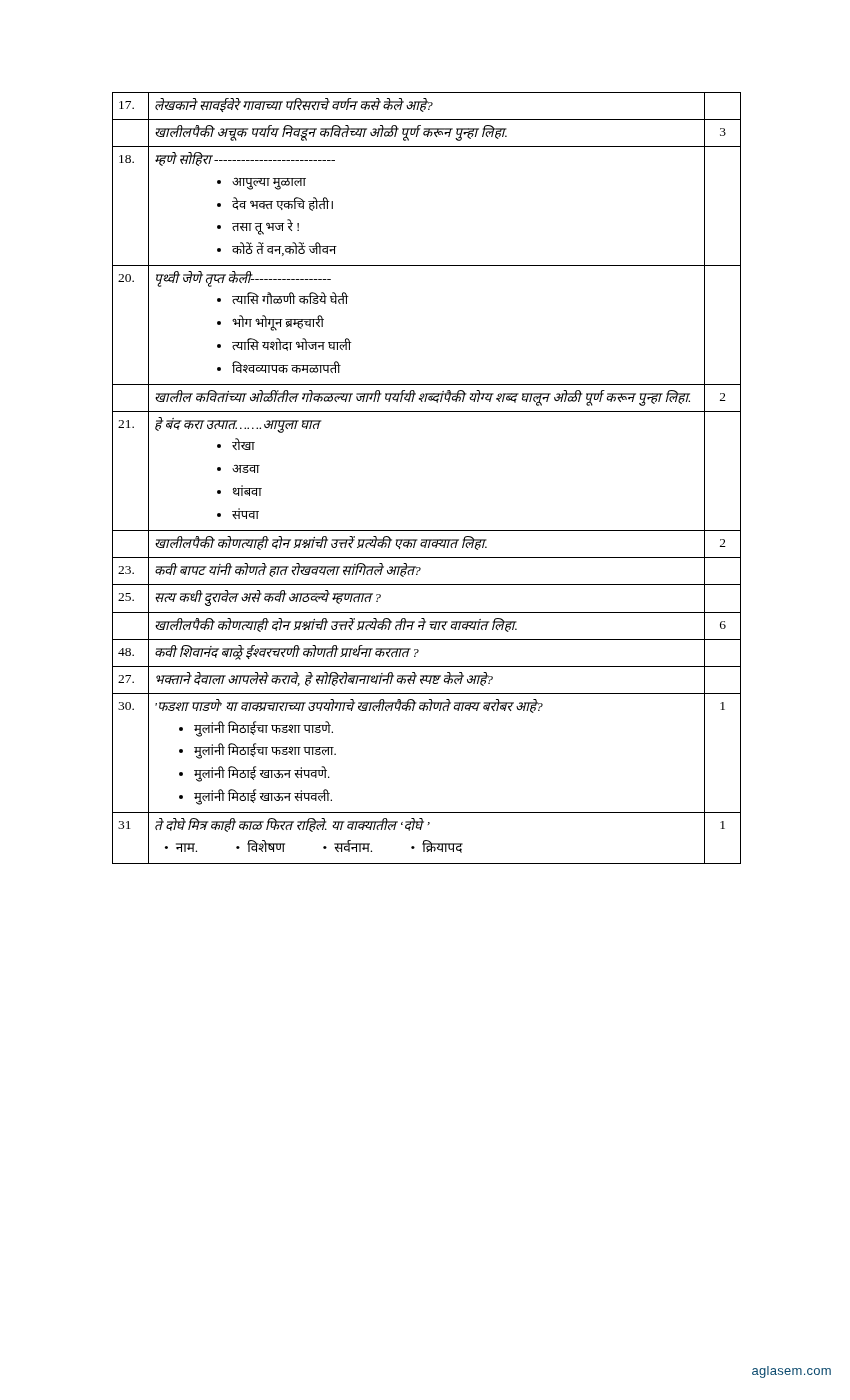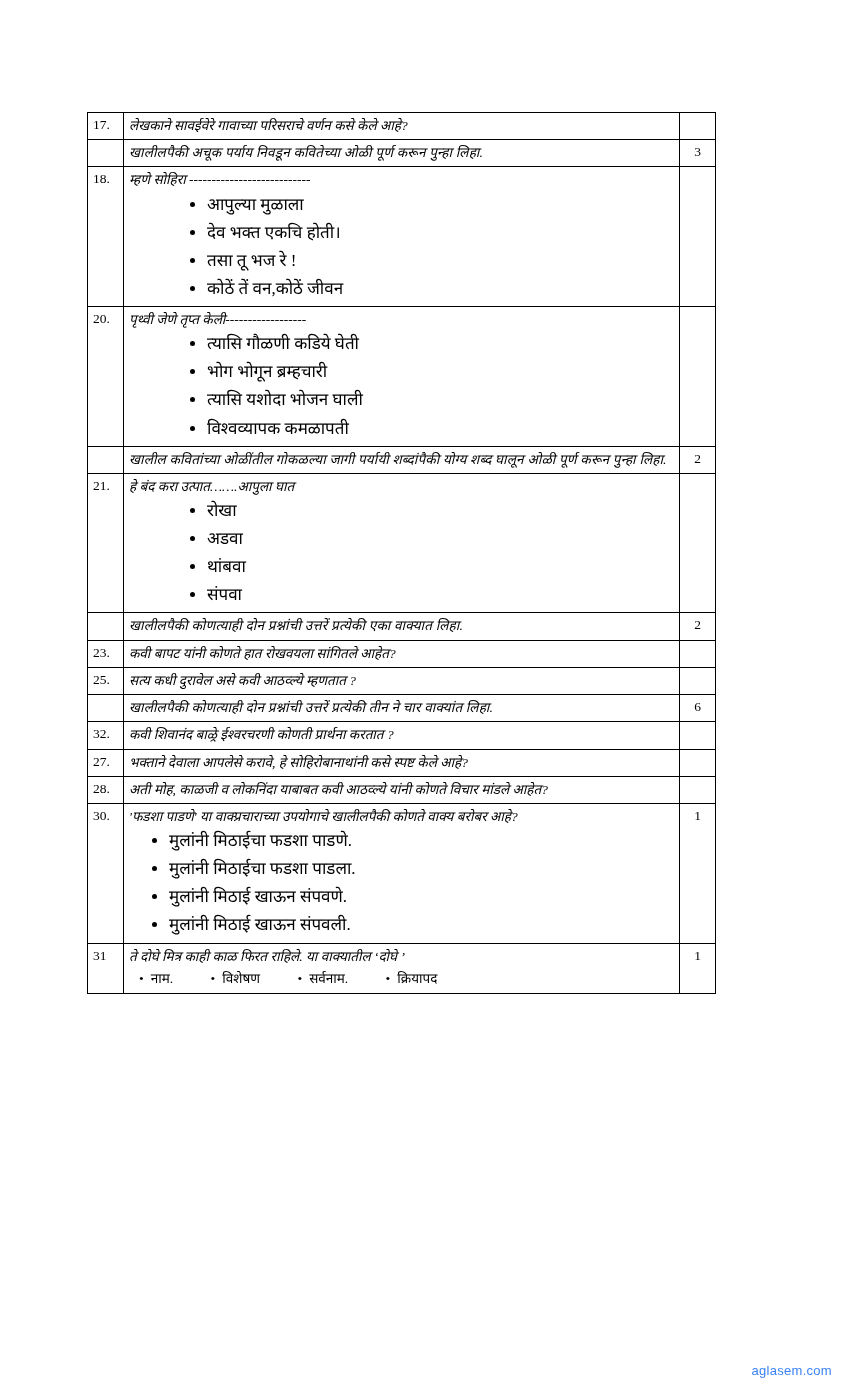--- a/index.html
+++ b/index.html
@@ -16,24 +16,23 @@
   }
   .page {
     position: absolute;
     left: 0; top: 0;
     width: 850px;
     height: 1400px;
     overflow: hidden;
   }
   .sheet {
     position: absolute;
-    left: 87px;
+    left: 112px;
     top: 92px;
     width: 628px;
-    margin-top: 20px;
   }
   table.qtable {
     border-collapse: collapse;
     width: 628px;
     table-layout: fixed;
   }
   table.qtable td {
     border: 1px solid #000000;
     vertical-align: top;
     padding: 3px 5px 4px 5px;
@@ -66,21 +65,21 @@
   ul.opts {
     margin: 4px 0 2px 0;
     padding-left: 78px;
     list-style-type: disc;
   }
   ul.opts.tight {
     padding-left: 40px;
   }
   ul.opts li {
     margin: 0 0 6px 0;
-    font-size: 17px;
+    font-size: 13px;
     line-height: 1.3;
   }
   ul.opts li:last-child { margin-bottom: 2px; }
 
   .inline-opts {
     display: block;
     margin: 4px 0 1px 10px;
     font-size: 13.5px;
   }
   .inline-opts span.opt {
@@ -90,21 +89,21 @@
   .inline-opts span.opt::before {
     content: "\2022";
     margin-right: 7px;
   }
   .watermark {
     position: absolute;
     right: 18px;
     bottom: 22px;
     font-family: "Liberation Sans", sans-serif;
     font-size: 13px;
-    color: #3b82f6;
+    color: #0c4a6e;
     letter-spacing: 0.3px;
   }
 </style>
 </head>
 <body>
 
 <div class="page">
   <div class="sheet">
     <table class="qtable">
       <colgroup>
@@ -208,42 +207,35 @@
 
         <tr>
           <td class="num"></td>
           <td class="body">
             <span class="qtext instr">खालीलपैकी कोणत्याही दोन प्रश्नांची उत्तरें प्रत्येकी तीन ने चार वाक्यांत लिहा.</span>
           </td>
           <td class="mark">6</td>
         </tr>
 
         <tr>
-          <td class="num">32.</td>
+          <td class="num">48.</td>
           <td class="body">
             <span class="qtext">कवी शिवानंद बाळ्रे ईश्वरचरणी कोणती प्रार्थना करतात ?</span>
           </td>
           <td class="mark"></td>
         </tr>
 
         <tr>
           <td class="num">27.</td>
           <td class="body">
             <span class="qtext">भक्ताने देवाला आपलेसे करावे, हे सोहिरोबानाथांनी कसे स्पष्ट केले आहे?</span>
           </td>
           <td class="mark"></td>
         </tr>
 
-        <tr>
-          <td class="num">28.</td>
-          <td class="body">
-            <span class="qtext">अती मोह, काळजी व लोकनिंदा याबाबत कवी आठव्ल्ये यांनी कोणते विचार मांडले आहेत?</span>
-          </td>
-          <td class="mark"></td>
-        </tr>
 
 
         <tr>
           <td class="num">30.</td>
           <td class="body">
             <span class="qtext">'फडशा पाडणे' या वाक्प्रचाराच्या उपयोगाचे खालीलपैकी कोणते वाक्य बरोबर आहे?</span>
             <ul class="opts tight">
               <li>मुलांनी मिठाईचा फडशा पाडणे.</li>
               <li>मुलांनी मिठाईचा फडशा पाडला.</li>
               <li>मुलांनी मिठाई खाऊन संपवणे.</li>

